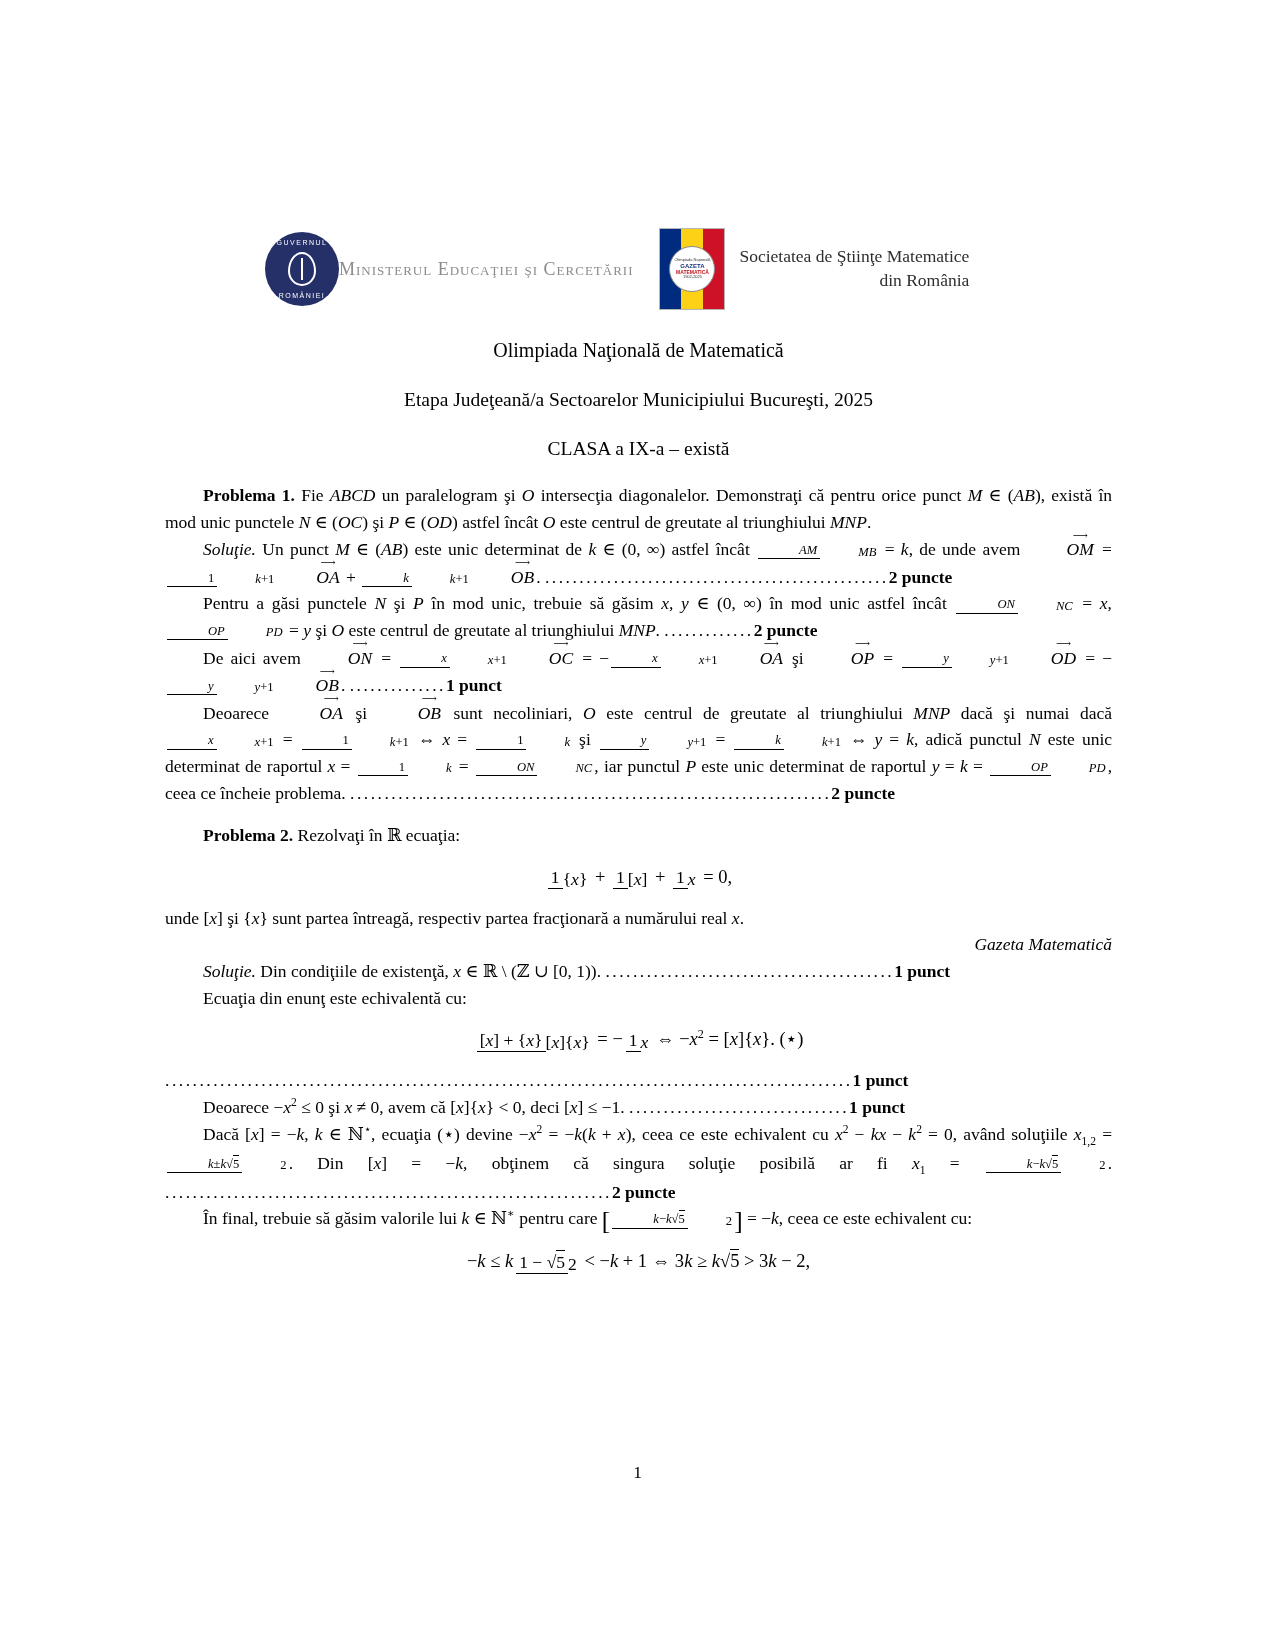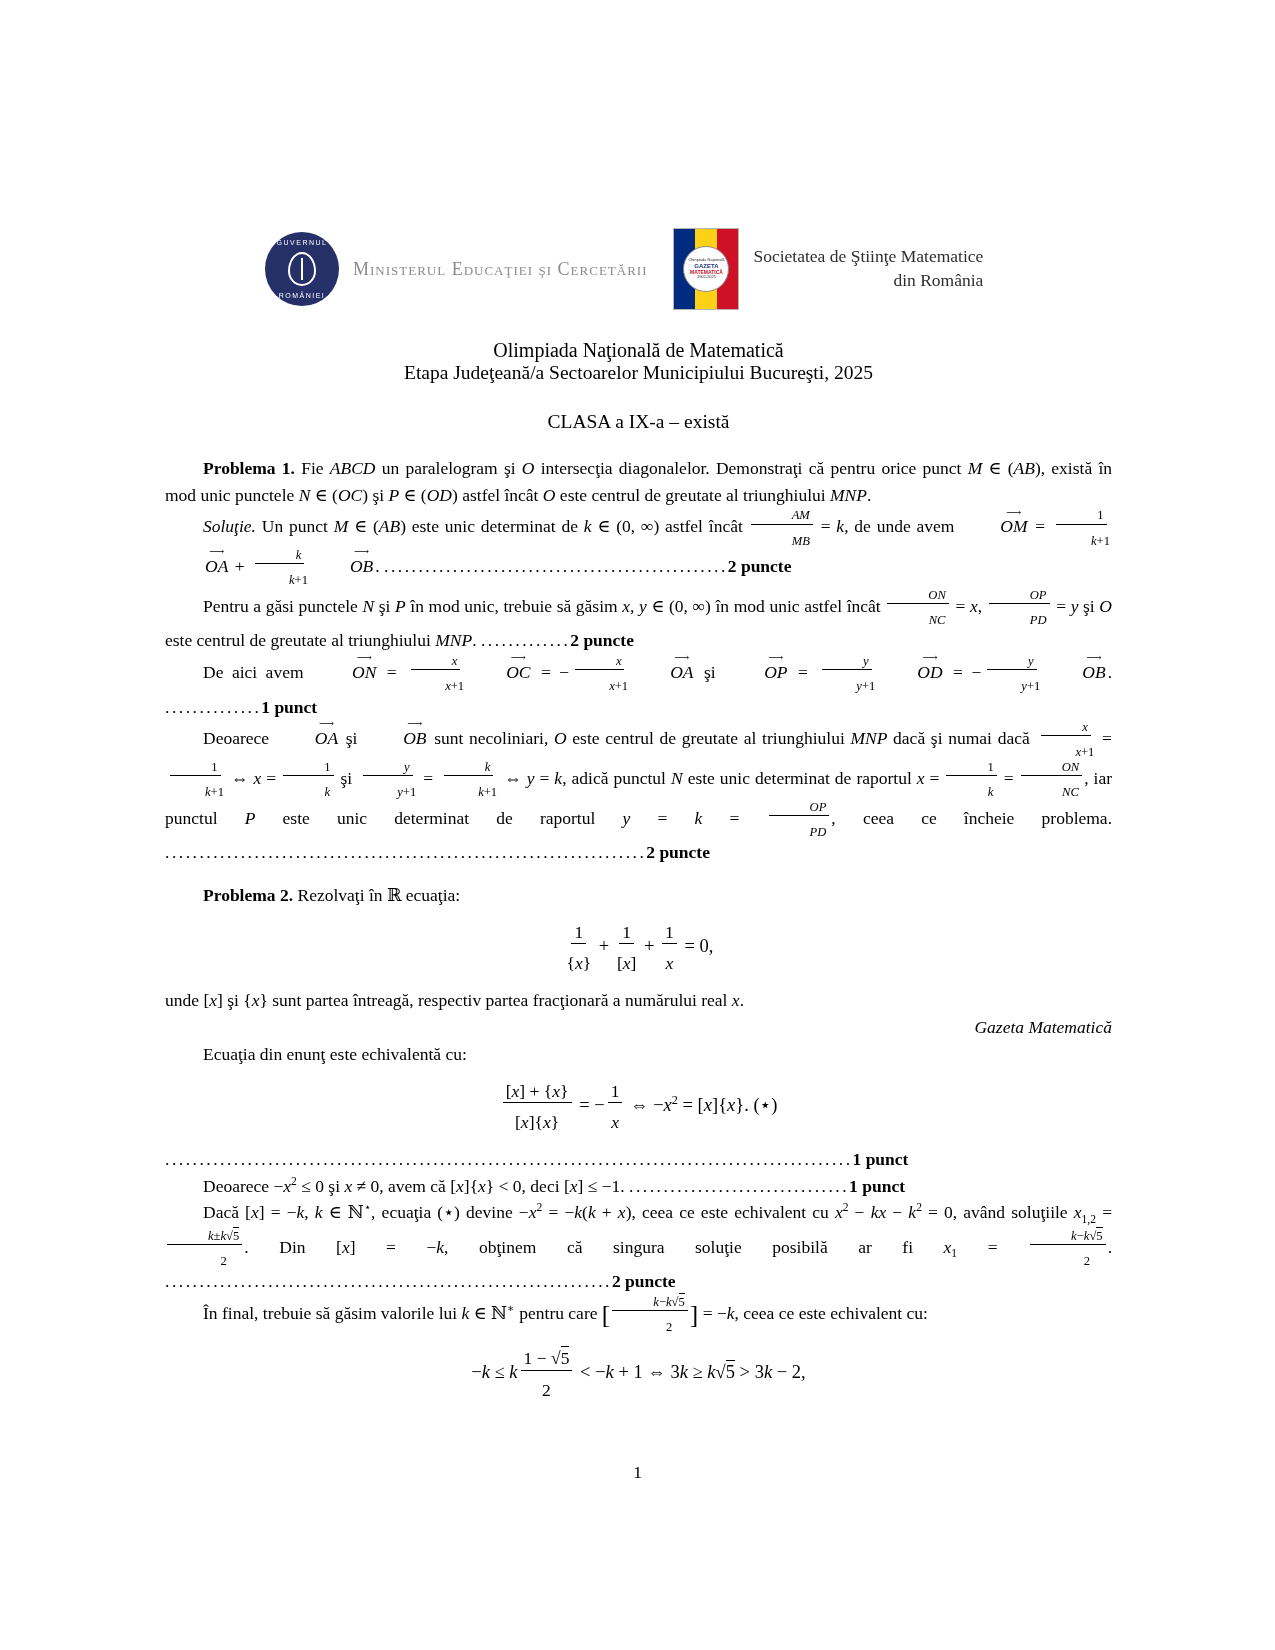--- a/index.html
+++ b/index.html
@@ -11,39 +11,39 @@
   .hdr{display:flex;align-items:center;height:88px;}
   .gov-logo{position:relative;width:74px;height:74px;border-radius:50%;
             background:#253069;margin-left:100px;flex:0 0 auto;}
   .gov-arc{position:absolute;left:0;right:0;text-align:center;color:#fff;
            font-size:7px;letter-spacing:1.5px;font-family:"Liberation Sans",sans-serif;}
   .gov-arc.top{top:7px;}
   .gov-arc.bot{bottom:7px;}
   .gov-emblem{position:absolute;left:50%;top:50%;width:24px;height:30px;transform:translate(-50%,-50%);
               border:2px solid #fff;border-radius:50% 50% 50% 50%/56% 56% 44% 44%;}
   .gov-emblem:after{content:"";position:absolute;left:50%;top:4px;width:2px;bottom:4px;background:#fff;transform:translateX(-50%);}
-  .ministry{margin-left:14px;font-variant:small-caps;letter-spacing:1px;
+  .ministry{font-variant:small-caps;letter-spacing:1px;
             color:#8b8b8b;font-size:18px;white-space:nowrap;}
   .smm-logo{position:relative;width:64px;height:80px;margin-left:26px;flex:0 0 auto;
             background:linear-gradient(90deg,#002B7F 0 33.3%,#FCD116 33.3% 66.6%,#CE1126 66.6% 100%);
             border:1px solid #b5b5b5;}
   .smm-circle{position:absolute;left:50%;top:50%;transform:translate(-50%,-50%);
               width:44px;height:44px;border-radius:50%;background:#fff;border:1px solid #8a8a8a;
               display:flex;flex-direction:column;align-items:center;justify-content:center;line-height:1.15;
               font-family:"Liberation Sans",sans-serif;}
   .smm-l1{font-size:4px;color:#333;}
   .smm-l2{font-size:6px;font-weight:bold;color:#1c2f7c;}
   .smm-l3{font-size:5px;font-weight:bold;color:#c1121c;}
   .smm-l4{font-size:4px;color:#333;}
   .society{margin-left:14px;font-size:17.5px;color:#2e2e2e;text-align:right;line-height:1.35;}
 
   
   .title{text-align:center;font-weight:normal;}
   .t1{font-size:20px;margin-top:26px;}
-  .t2{font-size:19.5px;}
+  .t2{font-size:19.5px;margin-top:27px;}
   .t3{font-size:19.5px;margin-top:27px;}
 
   
   .content{margin-top:22px;font-size:17.5px;line-height:1.52;}
   .p{margin:0;text-align:justify;}
   .p.ind{text-indent:38px;}
   .p.space-top{margin-top:16px;}
   .p.disp{text-align:center;text-indent:0;margin:14px 0;font-size:18.5px;}
   .p.right{text-align:right;}
   .p.leader{text-align:left;white-space:nowrap;overflow:hidden;}
@@ -52,22 +52,22 @@
   .it{font-style:italic;}
   .bf{font-weight:bold;}
   sup{font-size:0.66em;}
   sub{font-size:0.66em;}
   .ol{border-top:1px solid #000;padding-top:1px;}
   .big{font-size:1.45em;vertical-align:-0.18em;line-height:1;}
   .dots{letter-spacing:2.5px;}
   .vec{font-style:italic;position:relative;display:inline-block;margin:0 2px;padding-top:1px;}
   .vec:before{content:"\27F6";position:absolute;top:-0.72em;left:0;right:0;
               font-size:0.6em;font-style:normal;text-align:center;}
-  .frac{display:inline-flex;flex-direction:column;align-items:center;text-align:center;
-        font-size:0.72em;line-height:1.14;vertical-align:middle;margin:0 2px;gap:8px;}
+  .frac{display:inline-flex;flex-direction:row;align-items:center;text-align:center;
+        font-size:0.72em;line-height:1.14;vertical-align:middle;margin:0 2px;}
   .frac .num{border-bottom:1px solid #000;padding:0 3px 1px;display:block;}
   .frac .den{padding-top:1px;display:block;}
   .disp .frac{font-size:0.95em;margin:0 3px;}
 
   .pagenum{position:absolute;left:0;right:0;top:1462px;text-align:center;font-size:17.5px;}
 </style>
 </head>
 <body>
 
 <div class="page">
@@ -161,20 +161,21 @@
             <span class="den"><span class="rm">{</span><span class="it">x</span><span class="rm">}</span></span>
           </span><span class="rm"> + </span><span class="frac">
             <span class="num"><span class="rm">1</span></span>
             <span class="den"><span class="rm">[</span><span class="it">x</span><span class="rm">]</span></span>
           </span><span class="rm"> + </span><span class="frac">
             <span class="num"><span class="rm">1</span></span>
             <span class="den"><span class="it">x</span></span>
           </span><span class="rm"> = 0,</span></p>
         <p class="p"><span class="rm">unde [</span><span class="it">x</span><span class="rm">] şi {</span><span class="it">x</span><span class="rm">} sunt partea întreagă, respectiv partea fracţionară a numărului real </span><span class="it">x</span><span class="rm">.</span></p>
         <p class="p right"><span class="it">Gazeta Matematică</span></p>
+        <p class="p ind"><span class="it">Soluţie.</span><span class="rm"> Din condiţiile de existenţă, </span><span class="it">x</span><span class="rm"> ∈ ℝ \ (ℤ ∪ [0, 1)). </span><span class="dots">..........................................</span><span class="bf">1 punct</span></p>
         <p class="p ind"><span class="rm">Ecuaţia din enunţ este echivalentă cu:</span></p>
         <p class="p disp"><span class="frac">
             <span class="num"><span class="rm">[</span><span class="it">x</span><span class="rm">] + {</span><span class="it">x</span><span class="rm">}</span></span>
             <span class="den"><span class="rm">[</span><span class="it">x</span><span class="rm">]{</span><span class="it">x</span><span class="rm">}</span></span>
           </span><span class="rm"> = −</span><span class="frac">
             <span class="num"><span class="rm">1</span></span>
             <span class="den"><span class="it">x</span></span>
           </span><span class="rm"> ⇔ −</span><span class="it">x</span><sup>2</sup><span class="rm"> = [</span><span class="it">x</span><span class="rm">]{</span><span class="it">x</span><span class="rm">}.    (⋆)</span></p>
         <p class="p leader"><span class="dots">....................................................................................................</span><span class="bf">1 punct</span></p>
         <p class="p ind"><span class="rm">Deoarece −</span><span class="it">x</span><sup>2</sup><span class="rm"> ≤ 0 şi </span><span class="it">x</span><span class="rm"> ≠ 0, avem că [</span><span class="it">x</span><span class="rm">]{</span><span class="it">x</span><span class="rm">} &lt; 0, deci [</span><span class="it">x</span><span class="rm">] ≤ −1. </span><span class="dots">................................</span><span class="bf">1 punct</span></p>

